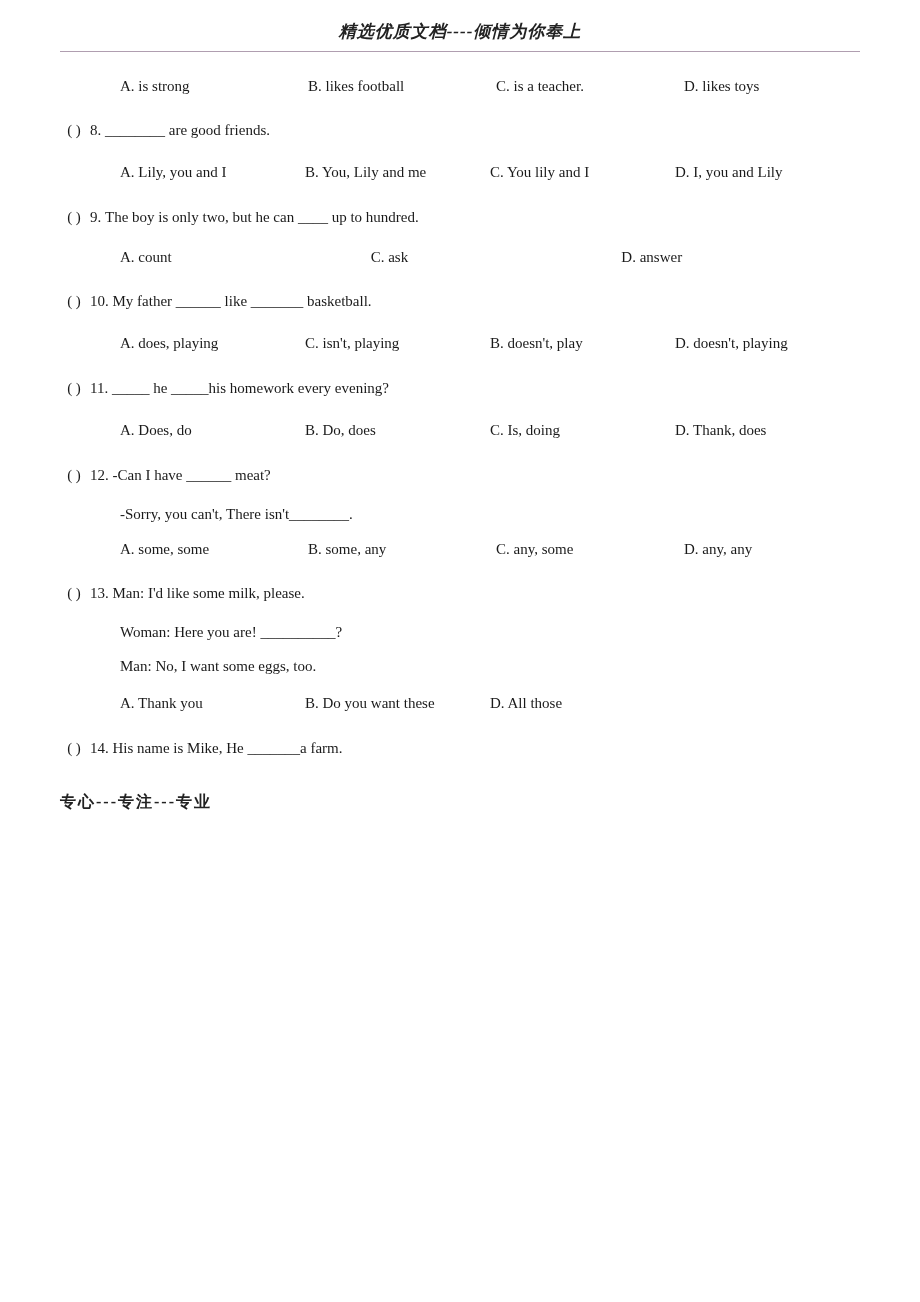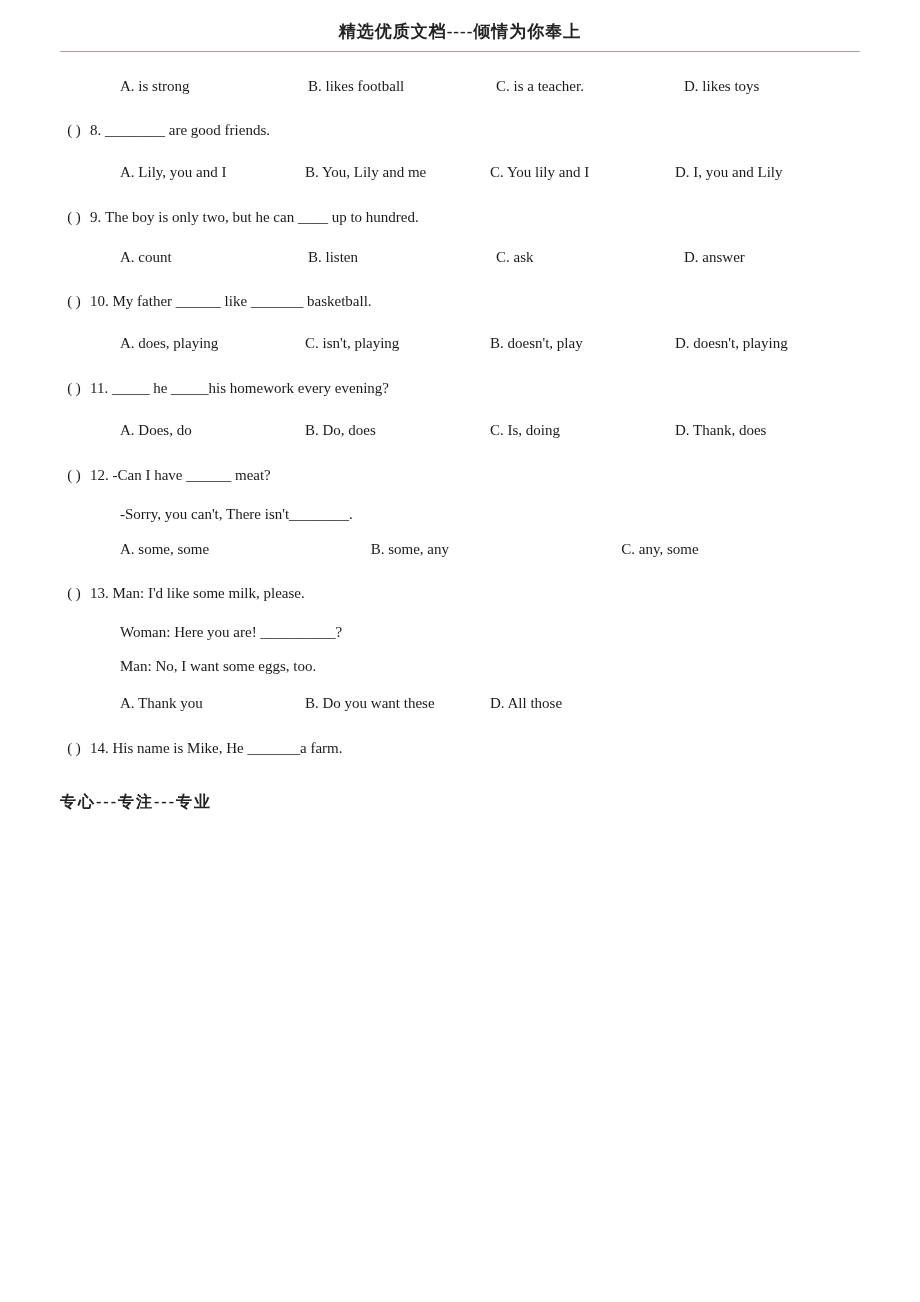--- a/index.html
+++ b/index.html
@@ -16,20 +16,21 @@
       color: #1a1a1a;
       padding: 0 60px 60px 60px;
     }
     .header {
       text-align: center;
       padding: 20px 0 8px 0;
       font-size: 17px;
       font-weight: bold;
       color: #222;
       letter-spacing: 1px;
+      font-style: italic;
     }
     .header-line {
       border: none;
       border-top: 1.5px solid #b09eb0;
       margin-bottom: 18px;
     }
     .question-block {
       margin-bottom: 14px;
     }
     .question-stem {
@@ -111,21 +112,20 @@
 </div>
 
 <div class="question-block">
   <div class="question-stem">
     <span class="paren">(    )</span>
     <span>9.</span>&nbsp;
     <span class="stem-text">The boy is only two, but he can ____ up to hundred.</span>
   </div>
   <div class="options-row">
     <span class="opt">A. count</span>
-    <span class="opt">B. listen</span>
     <span class="opt">C. ask</span>
     <span class="opt">D. answer</span>
   </div>
 </div>
 
 <div class="question-block">
   <div class="question-stem">
     <span class="paren">(    )</span>
     <span>10.</span>&nbsp;
     <span class="stem-text">My father ______ like _______ basketball.</span>
@@ -156,20 +156,21 @@
   <div class="question-stem">
     <span class="paren">(    )</span>
     <span>12.</span>&nbsp;
     <span class="stem-text">-Can I have ______ meat?</span>
   </div>
   <div class="sub-line">-Sorry, you can't, There isn't________.</div>
   <div class="options-row">
     <span class="opt">A. some, some</span>
     <span class="opt">B. some, any</span>
     <span class="opt">C. any, some</span>
+    <span class="opt">D. any, any</span>
   </div>
 </div>
 
 <div class="question-block">
   <div class="question-stem">
     <span class="paren">(    )</span>
     <span>13.</span>&nbsp;
     <span class="stem-text">Man: I'd like some milk, please.</span>
   </div>
   <div class="sub-line">Woman: Here you are! __________?</div>

